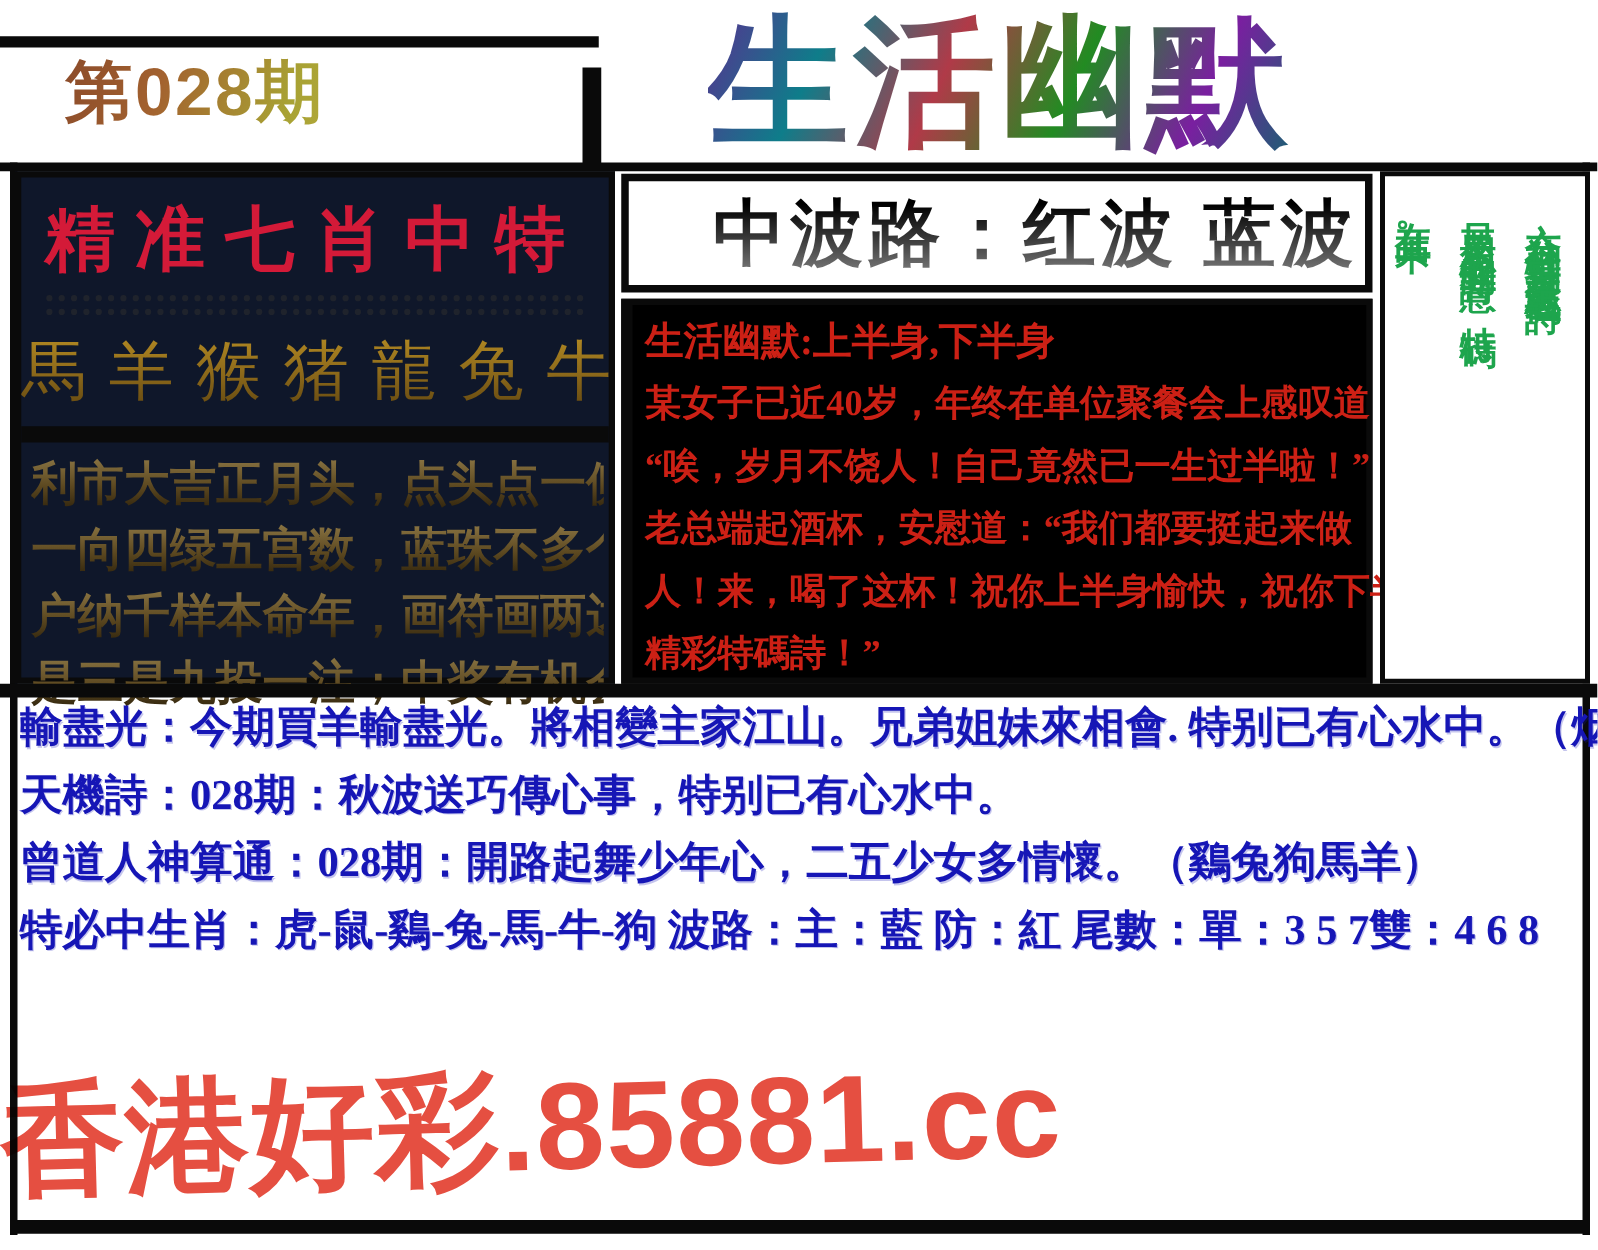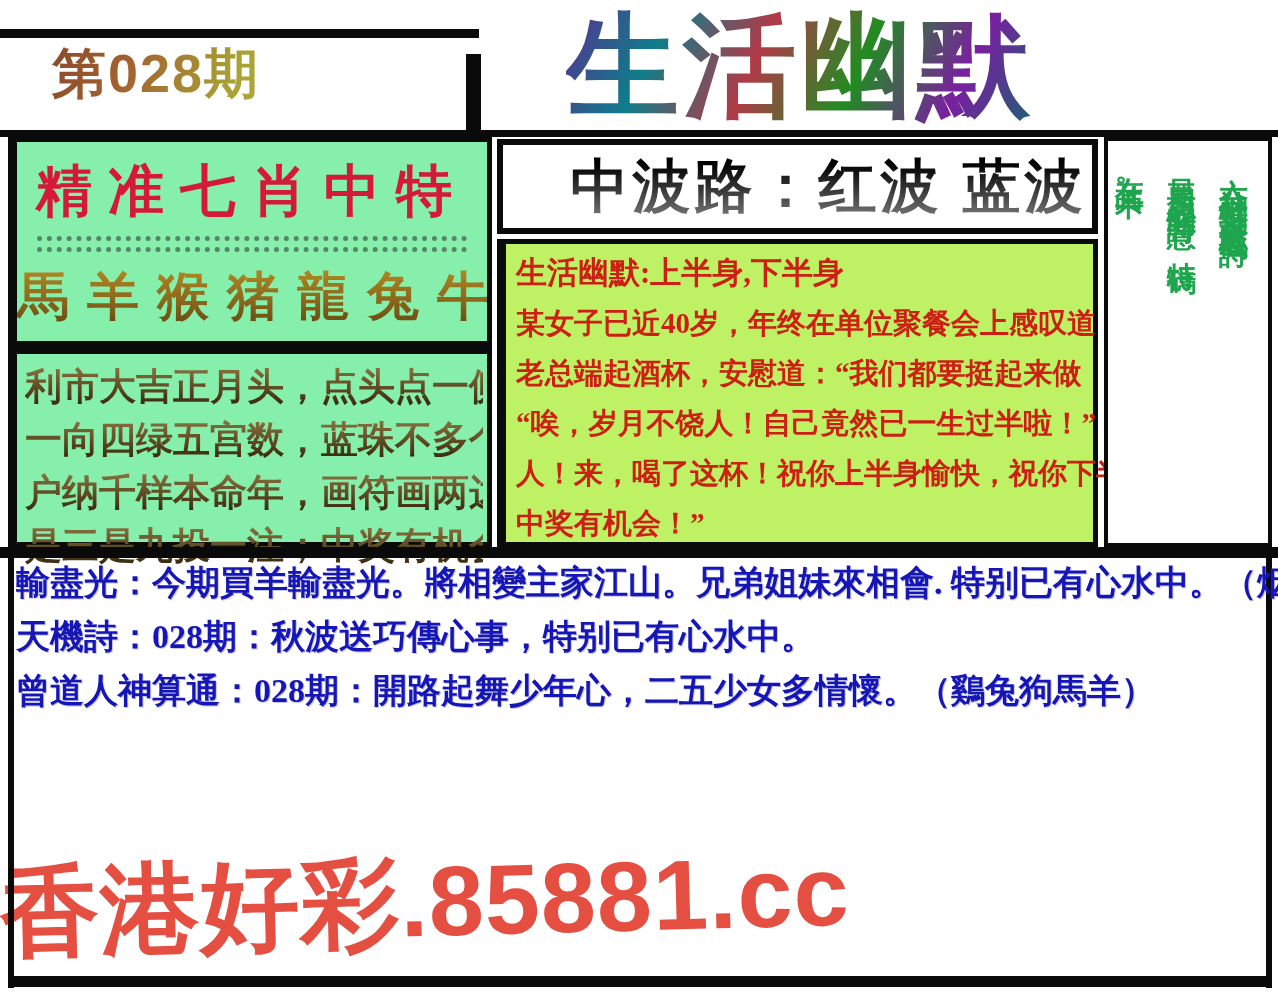--- a/index.html
+++ b/index.html
@@ -31,31 +31,31 @@
   .hdr-bottomline{left:0;top:130px;width:1278px;height:7px;}
 
   
   .frame-left{left:8px;top:130px;width:6px;height:858px;}
   .frame-right{left:1266px;top:130px;width:6px;height:858px;}
   .bottom-bar{left:8px;top:976px;width:1264px;height:11px;}
 
   
   .left-panel{
     left:12px;top:137px;width:480px;height:410px;
-    border:5px solid #0a0a0a;box-sizing:border-box;background:#86efac;
+    border:5px solid #0a0a0a;box-sizing:border-box;background:#0f172a;
   }
   .lp-headline{
     margin-top:12px;text-align:center;
     font-size:56px;font-weight:bold;letter-spacing:16px;
     color:#d41a38;white-space:nowrap;
   }
   .dotted-sep{height:0;border-bottom:5px dotted rgba(45,45,45,.55);margin:6px 20px 0 20px;}
   .lp-zodiac{
     margin-top:10px;text-align:left;
-    font-size:52px;font-weight:bold;letter-spacing:18px;
+    font-size:52px;font-weight:normal;letter-spacing:18px;
     background:linear-gradient(180deg,#b98f24 0%,#8a671a 55%,#5d430f 100%);
     -webkit-background-clip:text;background-clip:text;color:transparent;
     white-space:nowrap;
   }
   .lp-bar{height:13px;background:#0a0a0a;margin-top:9px;}
   .lp-verses{padding:6px 4px 0 8px;}
   .lp-verse{
     font-size:37px;font-weight:bold;line-height:53px;white-space:nowrap;
     background:linear-gradient(180deg,#96804c 0%,#5c4820 55%,#251b08 100%);
     -webkit-background-clip:text;background-clip:text;color:transparent;
@@ -70,21 +70,21 @@
   .wave-text{
     font-size:58px;font-weight:bold;letter-spacing:4px;white-space:nowrap;
     background:linear-gradient(180deg,#000 20%,#3a3a3a 55%,#8a8a8a 100%);
     -webkit-background-clip:text;background-clip:text;color:transparent;
   }
   .wave-text .mirror{display:inline-block;transform:scaleX(-1);}
 
   
   .humor-panel{
     left:497px;top:239px;width:601px;height:308px;
-    border:5px solid #0a0a0a;border-left-width:9px;box-sizing:border-box;background:#bef264;
+    border:5px solid #0a0a0a;border-left-width:9px;box-sizing:border-box;background:#000000;
     padding:4px 8px 0 10px;
   }
   .humor-line{
     color:#cc2015;font-weight:bold;
     font-family:"Liberation Serif", serif;
     font-size:29px;line-height:50px;white-space:nowrap;
   }
   .humor-line.first{font-size:31px;}
 
   
@@ -147,33 +147,34 @@
   </div>
 </div>
 
 <div class="abs wave-panel">
   <div class="wave-text"><span class="mirror">必</span><span>中波路：红波 蓝波</span></div>
 </div>
 
 <div class="abs humor-panel">
   <div class="humor-line first">生活幽默:上半身,下半身</div>
   <div class="humor-line">某女子已近40岁，年终在单位聚餐会上感叹道：</div>
+  <div class="humor-line">“唉，岁月不饶人！自己竟然已一生过半啦！”</div>
   <div class="humor-line">老总端起酒杯，安慰道：“我们都要挺起来做</div>
-  <div class="humor-line">“唉，岁月不饶人！自己竟然已一生过半啦！”</div>
   <div class="humor-line">人！来，喝了这杯！祝你上半身愉快，祝你下半</div>
-  <div class="humor-line">中奖有机会！”</div>
+  <div class="humor-line">精彩特碼詩！”</div>
 </div>
 
 <div class="abs right-panel">
   <div class="rp-col">六合神童特別奉獻透碼詩</div>
   <div class="rp-col">只要用心解開詩意，特碼</div>
   <div class="rp-col">在其中。</div>
 </div>
 
 <div class="abs bar mid-bar"></div>
 
 <div class="abs bottom-lines">
   <div class="blue-line">輸盡光：今期買羊輸盡光。將相變主家江山。兄弟姐妹來相會. 特别已有心水中。（烟）</div>
   <div class="blue-line">天機詩：028期：秋波送巧傳心事，特别已有心水中。</div>
   <div class="blue-line">曾道人神算通：028期：開路起舞少年心，二五少女多情懷。（鷄兔狗馬羊）</div>
+  <div class="blue-line">特必中生肖：虎-鼠-鷄-兔-馬-牛-狗 波路：主：藍 防：紅 尾數：單：3 5 7雙：4 6 8</div>
 </div>
 
 <div class="abs watermark">香港好彩.85881.cc</div>
 
 </body></html>

